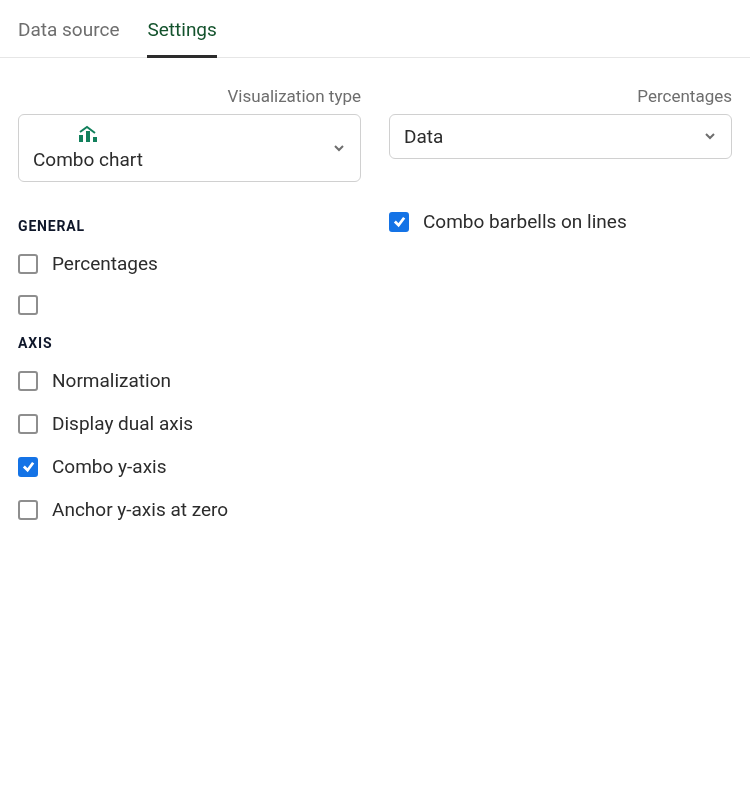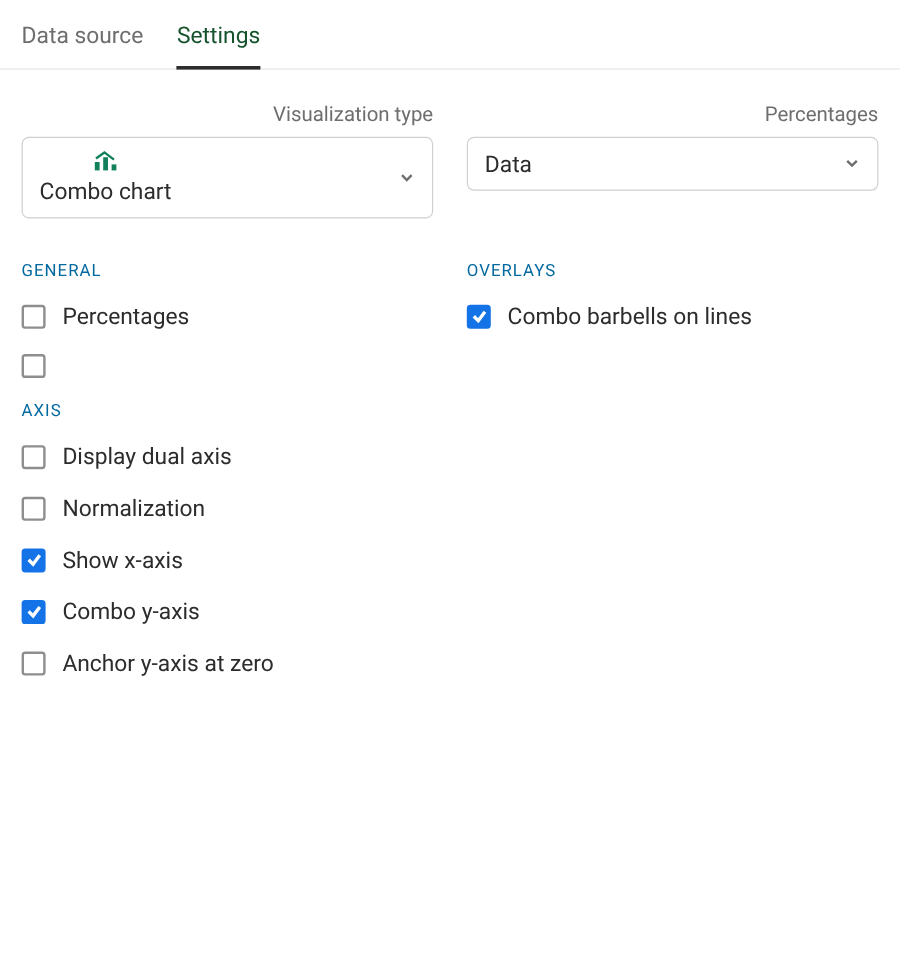--- a/index.html
+++ b/index.html
@@ -61,24 +61,24 @@
     .select .value {
       display: flex;
       align-items: center;
       flex-direction: column;
     }
     .section {
       margin-top: 8px;
     }
     .section-heading {
       font-size: 14px;
-      font-weight: 400;
+      font-weight: 700;
       letter-spacing: 0.06em;
       text-transform: uppercase;
-      color: #0369a1;
+      color: #0f172a;
       margin-bottom: 18px;
       margin-top: 16px;
     }
     .check-row {
       display: flex;
       align-items: center;
       gap: 14px;
       margin-bottom: 20px;
       cursor: pointer;
       text-align: center;
@@ -191,66 +191,57 @@
       </div>
     </div>
 
     <div class="section">
       <div class="section-heading">Axis</div>
 
       <div class="check-row">
         <div class="checkbox">
           
         </div>
+        <span class="check-label">Normalization</span>
+      </div>
+
+      <div class="check-row">
+        <div class="checkbox">
+          
+        </div>
         <span class="check-label">Display dual axis</span>
       </div>
 
-      <div class="check-row">
-        <div class="checkbox">
-          
-        </div>
-        <span class="check-label">Normalization</span>
-      </div>
 
       <div class="check-row">
         <div class="checkbox checked">
           <svg viewBox="0 0 14 14">
               <polyline points="2,7 6,11 12,3"></polyline>
             </svg>
         </div>
-        <span class="check-label">Show x-axis</span>
-      </div>
+        <span class="check-label">Combo y-axis</span>
+      </div>
+
+      <div class="check-row">
+        <div class="checkbox">
+          
+        </div>
+        <span class="check-label">Anchor y-axis at zero</span>
+      </div>
+    </div>
+
+  </div>
+
+  <div>
+    <div class="section">
 
       <div class="check-row">
         <div class="checkbox checked">
           <svg viewBox="0 0 14 14">
               <polyline points="2,7 6,11 12,3"></polyline>
             </svg>
         </div>
-        <span class="check-label">Combo y-axis</span>
-      </div>
-
-      <div class="check-row">
-        <div class="checkbox">
-          
-        </div>
-        <span class="check-label">Anchor y-axis at zero</span>
-      </div>
-    </div>
-
-  </div>
-
-  <div>
-    <div class="section">
-      <div class="section-heading">Overlays</div>
-
-      <div class="check-row">
-        <div class="checkbox checked">
-          <svg viewBox="0 0 14 14">
-              <polyline points="2,7 6,11 12,3"></polyline>
-            </svg>
-        </div>
         <span class="check-label">Combo barbells on lines</span>
       </div>
     </div>
   </div>
 
 </div>
 
 </body></html>

